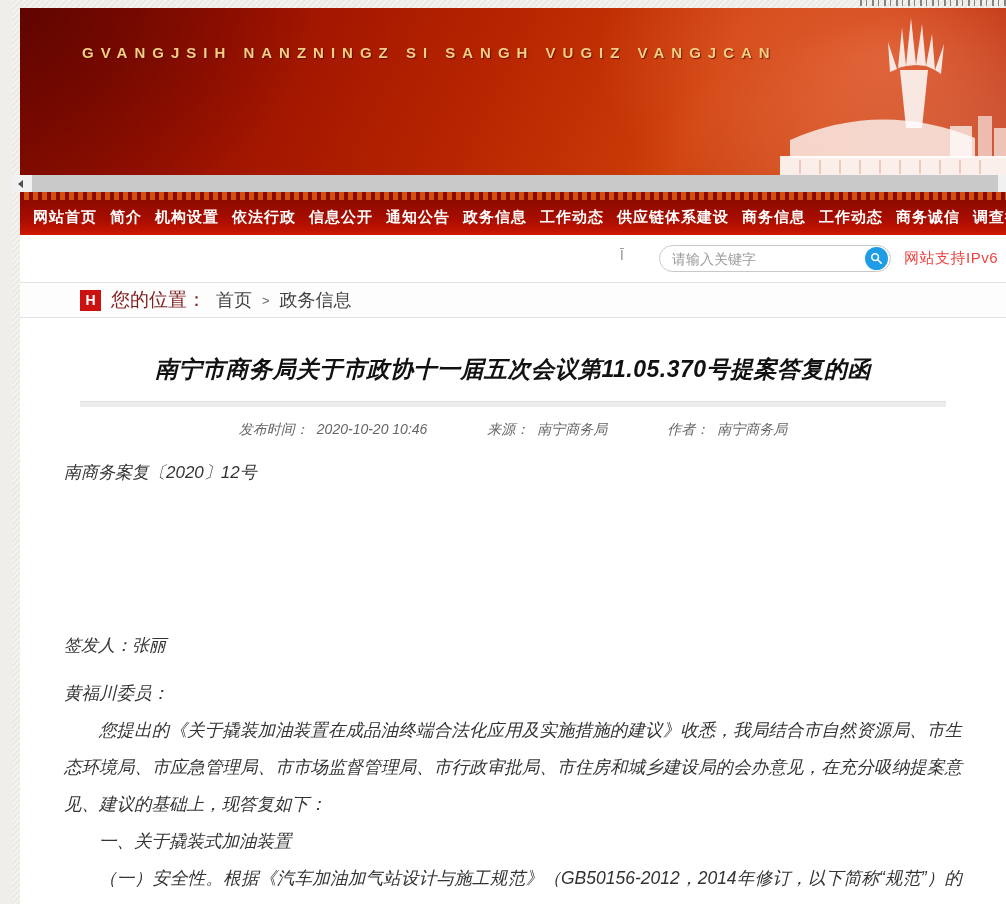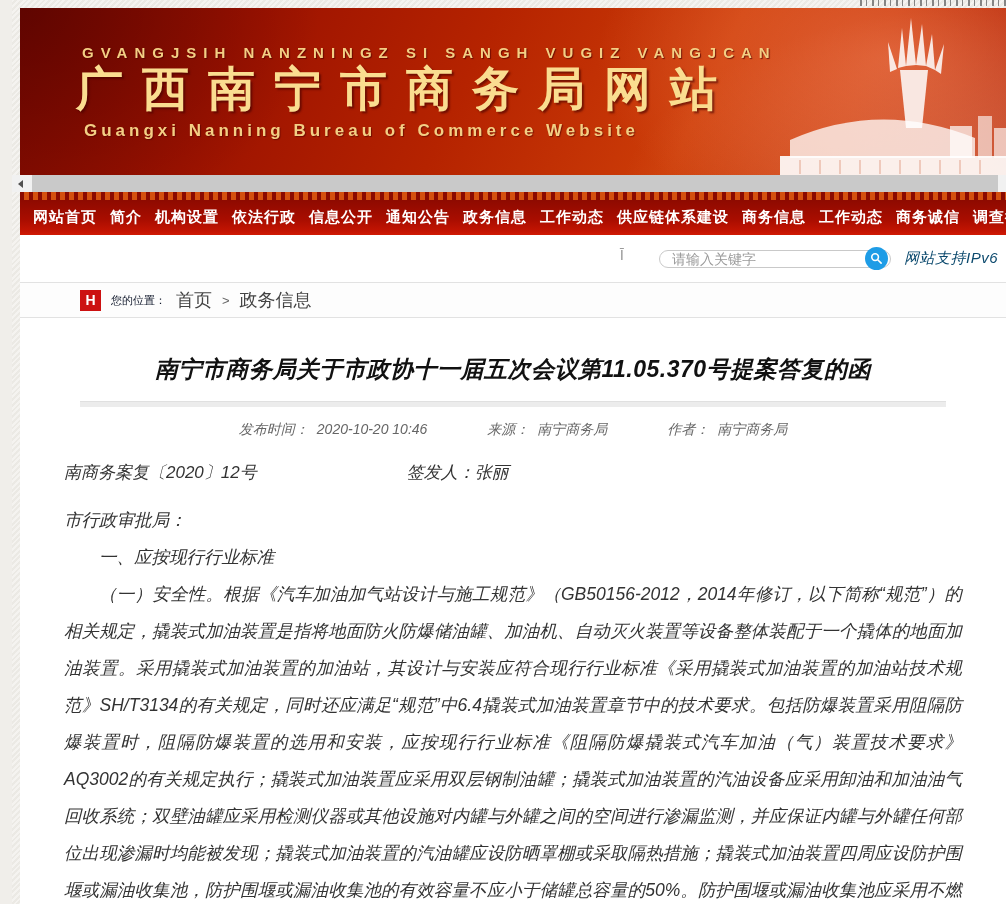--- a/index.html
+++ b/index.html
@@ -42,46 +42,46 @@
   .nav-wrap { margin:0 8px; }
   .nav-ticks { height:8px; background:repeating-linear-gradient(90deg,#8a0a00 0 4px,#d4500e 4px 9px); }
   .nav { height:35px; display:flex; align-items:center; padding:0 0 0 13px; gap:13px;
     background:linear-gradient(#8e0a00,#a80d00 55%,#c41402 90%,#d01a04); white-space:nowrap; }
   .nav-item { color:#fff; font-size:15px; font-weight:bold; letter-spacing:1px; text-decoration:none; cursor:pointer; }
 
   
   .search-row { margin:0 8px; height:47px; background:#fff; display:flex; align-items:center;
     justify-content:flex-end; padding-right:12px; position:relative; }
   .prefix-char { color:#9a9a9a; font-size:15px; position:absolute; right:386px; top:11px; }
-  .search-pill { width:232px; height:18px; border:1px solid #c9c9c9; border-radius:14px;
+  .search-pill { width:232px; height:27px; border:1px solid #c9c9c9; border-radius:14px;
     display:flex; align-items:center; padding:0 2px 0 12px; margin-right:13px; background:#fff; }
   .search-input { flex:1; border:none; outline:none; font-size:14px; color:#333; background:transparent; min-width:0;
     font-family:"Liberation Sans","DejaVu Sans",sans-serif; }
   .search-input::placeholder { color:#9a9a9a; }
   .search-btn { width:23px; height:23px; border-radius:50%; background:#1e9ce6; border:none;
     display:flex; align-items:center; justify-content:center; cursor:pointer; flex:0 0 23px; }
-  .ipv6 { font-size:15px; color:#0c4a6e; letter-spacing:.5px;font-style:italic; }
+  .ipv6 { font-size:15px; color:#ef4444; letter-spacing:.5px; }
 
   
   .crumb { margin:0 8px; height:36px; background:#fdfdfd; border-top:1px solid #e2e2e2;
     border-bottom:1px solid #e2e2e2; display:flex; align-items:center; padding-left:60px; gap:10px; }
   .crumb-icon { width:21px; height:21px; background:#cc1111; color:#fff; font-weight:bold;
     font-size:14px; display:flex; align-items:center; justify-content:center; }
-  .crumb-text { font-size:11px; color:#0f172a; }
+  .crumb-text { font-size:19px; color:#7f1d1d; }
   .crumb a { color:#444; text-decoration:none; cursor:pointer; font-size:18px; }
   .crumb-sep { color:#666; font-size:13px; }
 
   
   .article { margin:0 8px; background:#fff; height:586px; overflow:hidden; padding:36px 48px 0 44px;font-style:italic; }
   .art-title { text-align:center; font-size:23px; font-weight:bold; color:#111; letter-spacing:.5px; }
   .art-divider { height:6px; background:#ececec; border-top:1px solid #e0e0e0; margin:16px 16px 0 16px; }
   .art-meta { text-align:center; font-size:14px; color:#666; margin-top:14px; }
   .art-meta span { margin:0 4px;text-align:center; }
   .art-meta .gap { display:inline-block; width:40px; }
-  .doc-row { display:flex; justify-content:flex-start; gap:150px; font-size:17px; color:#333; margin-top:22px; }
+  .doc-row { display:flex; justify-content:flex-end; gap:150px; font-size:17px; color:#333; margin-top:22px;flex-direction:column; }
   .body-text { margin-top:18px; font-size:17.5px; color:#333; line-height:37px; text-align:justify; }
   .para { text-indent:2em; }
   .para:first-of-type { text-indent:0; }
 </style>
 </head>
 <body>
 
 <div class="frame">
 
   <div class="top-strip">
@@ -113,22 +113,20 @@
           <line x1="130" y1="152" x2="130" y2="166"></line>
             <line x1="150" y1="152" x2="150" y2="166"></line>
           <line x1="170" y1="152" x2="170" y2="166"></line>
             <line x1="190" y1="152" x2="190" y2="166"></line>
           <line x1="210" y1="152" x2="210" y2="166"></line>
             <line x1="230" y1="152" x2="230" y2="166"></line>
         </g>
       </g>
     </svg>
     <div class="banner-zhuang">GVANGJSIH NANZNINGZ SI SANGH VUGIZ VANGJCAN</div>
-    <div class="banner-cn">广西南宁市商务局网站</div>
-    <div class="banner-en">Guangxi Nanning Bureau of Commerce Website</div>
   </div>
 
   <div class="hscroll">
     <div class="hs-thumb"></div>
     <div class="hs-btn hs-left">
         <span class="tri-l"></span>
       </div>
     <div class="hs-btn hs-right">
         <span class="tri-r"></span>
       </div>
@@ -183,19 +181,20 @@
       <span>发布时间：</span><span>2020-10-20 10:46</span><span class="gap"></span>
       <span>来源：</span><span>南宁商务局</span><span class="gap"></span>
       <span>作者：</span><span>南宁商务局</span>
     </div>
     <div class="doc-row">
       <span>南商务案复〔2020〕12号</span>
       <span><span>签发人：</span><span>张丽</span></span>
     </div>
     <div class="body-text">
 
-    <p class="para">市行政审批局：</p>
-        <p class="para">一、应按现行行业标准</p>
+    <p class="para">黄福川委员：</p>
+        <p class="para">您提出的《关于撬装加油装置在成品油终端合法化应用及实施措施的建议》收悉，我局结合市自然资源局、市生态环境局、市应急管理局、市市场监督管理局、市行政审批局、市住房和城乡建设局的会办意见，在充分吸纳提案意见、建议的基础上，现答复如下：</p>
+        <p class="para">一、关于撬装式加油装置</p>
         <p class="para">（一）安全性。根据《汽车加油加气站设计与施工规范》（GB50156-2012，2014年修订，以下简称“规范”）的相关规定，撬装式加油装置是指将地面防火防爆储油罐、加油机、自动灭火装置等设备整体装配于一个撬体的地面加油装置。采用撬装式加油装置的加油站，其设计与安装应符合现行行业标准《采用撬装式加油装置的加油站技术规范》SH/T3134的有关规定，同时还应满足“规范”中6.4撬装式加油装置章节中的技术要求。包括防爆装置采用阻隔防爆装置时，阻隔防爆装置的选用和安装，应按现行行业标准《阻隔防爆撬装式汽车加油（气）装置技术要求》AQ3002的有关规定执行；撬装式加油装置应采用双层钢制油罐；撬装式加油装置的汽油设备应采用卸油和加油油气回收系统；双壁油罐应采用检测仪器或其他设施对内罐与外罐之间的空间进行渗漏监测，并应保证内罐与外罐任何部位出现渗漏时均能被发现；撬装式加油装置的汽油罐应设防晒罩棚或采取隔热措施；撬装式加油装置四周应设防护围堰或漏油收集池，防护围堰或漏油收集池的有效容量不应小于储罐总容量的50%。防护围堰或漏油收集池应采用不燃烧实体材料建造，且不</p>
       </div>
   </div>
 
 </div>
 
 </body></html>

